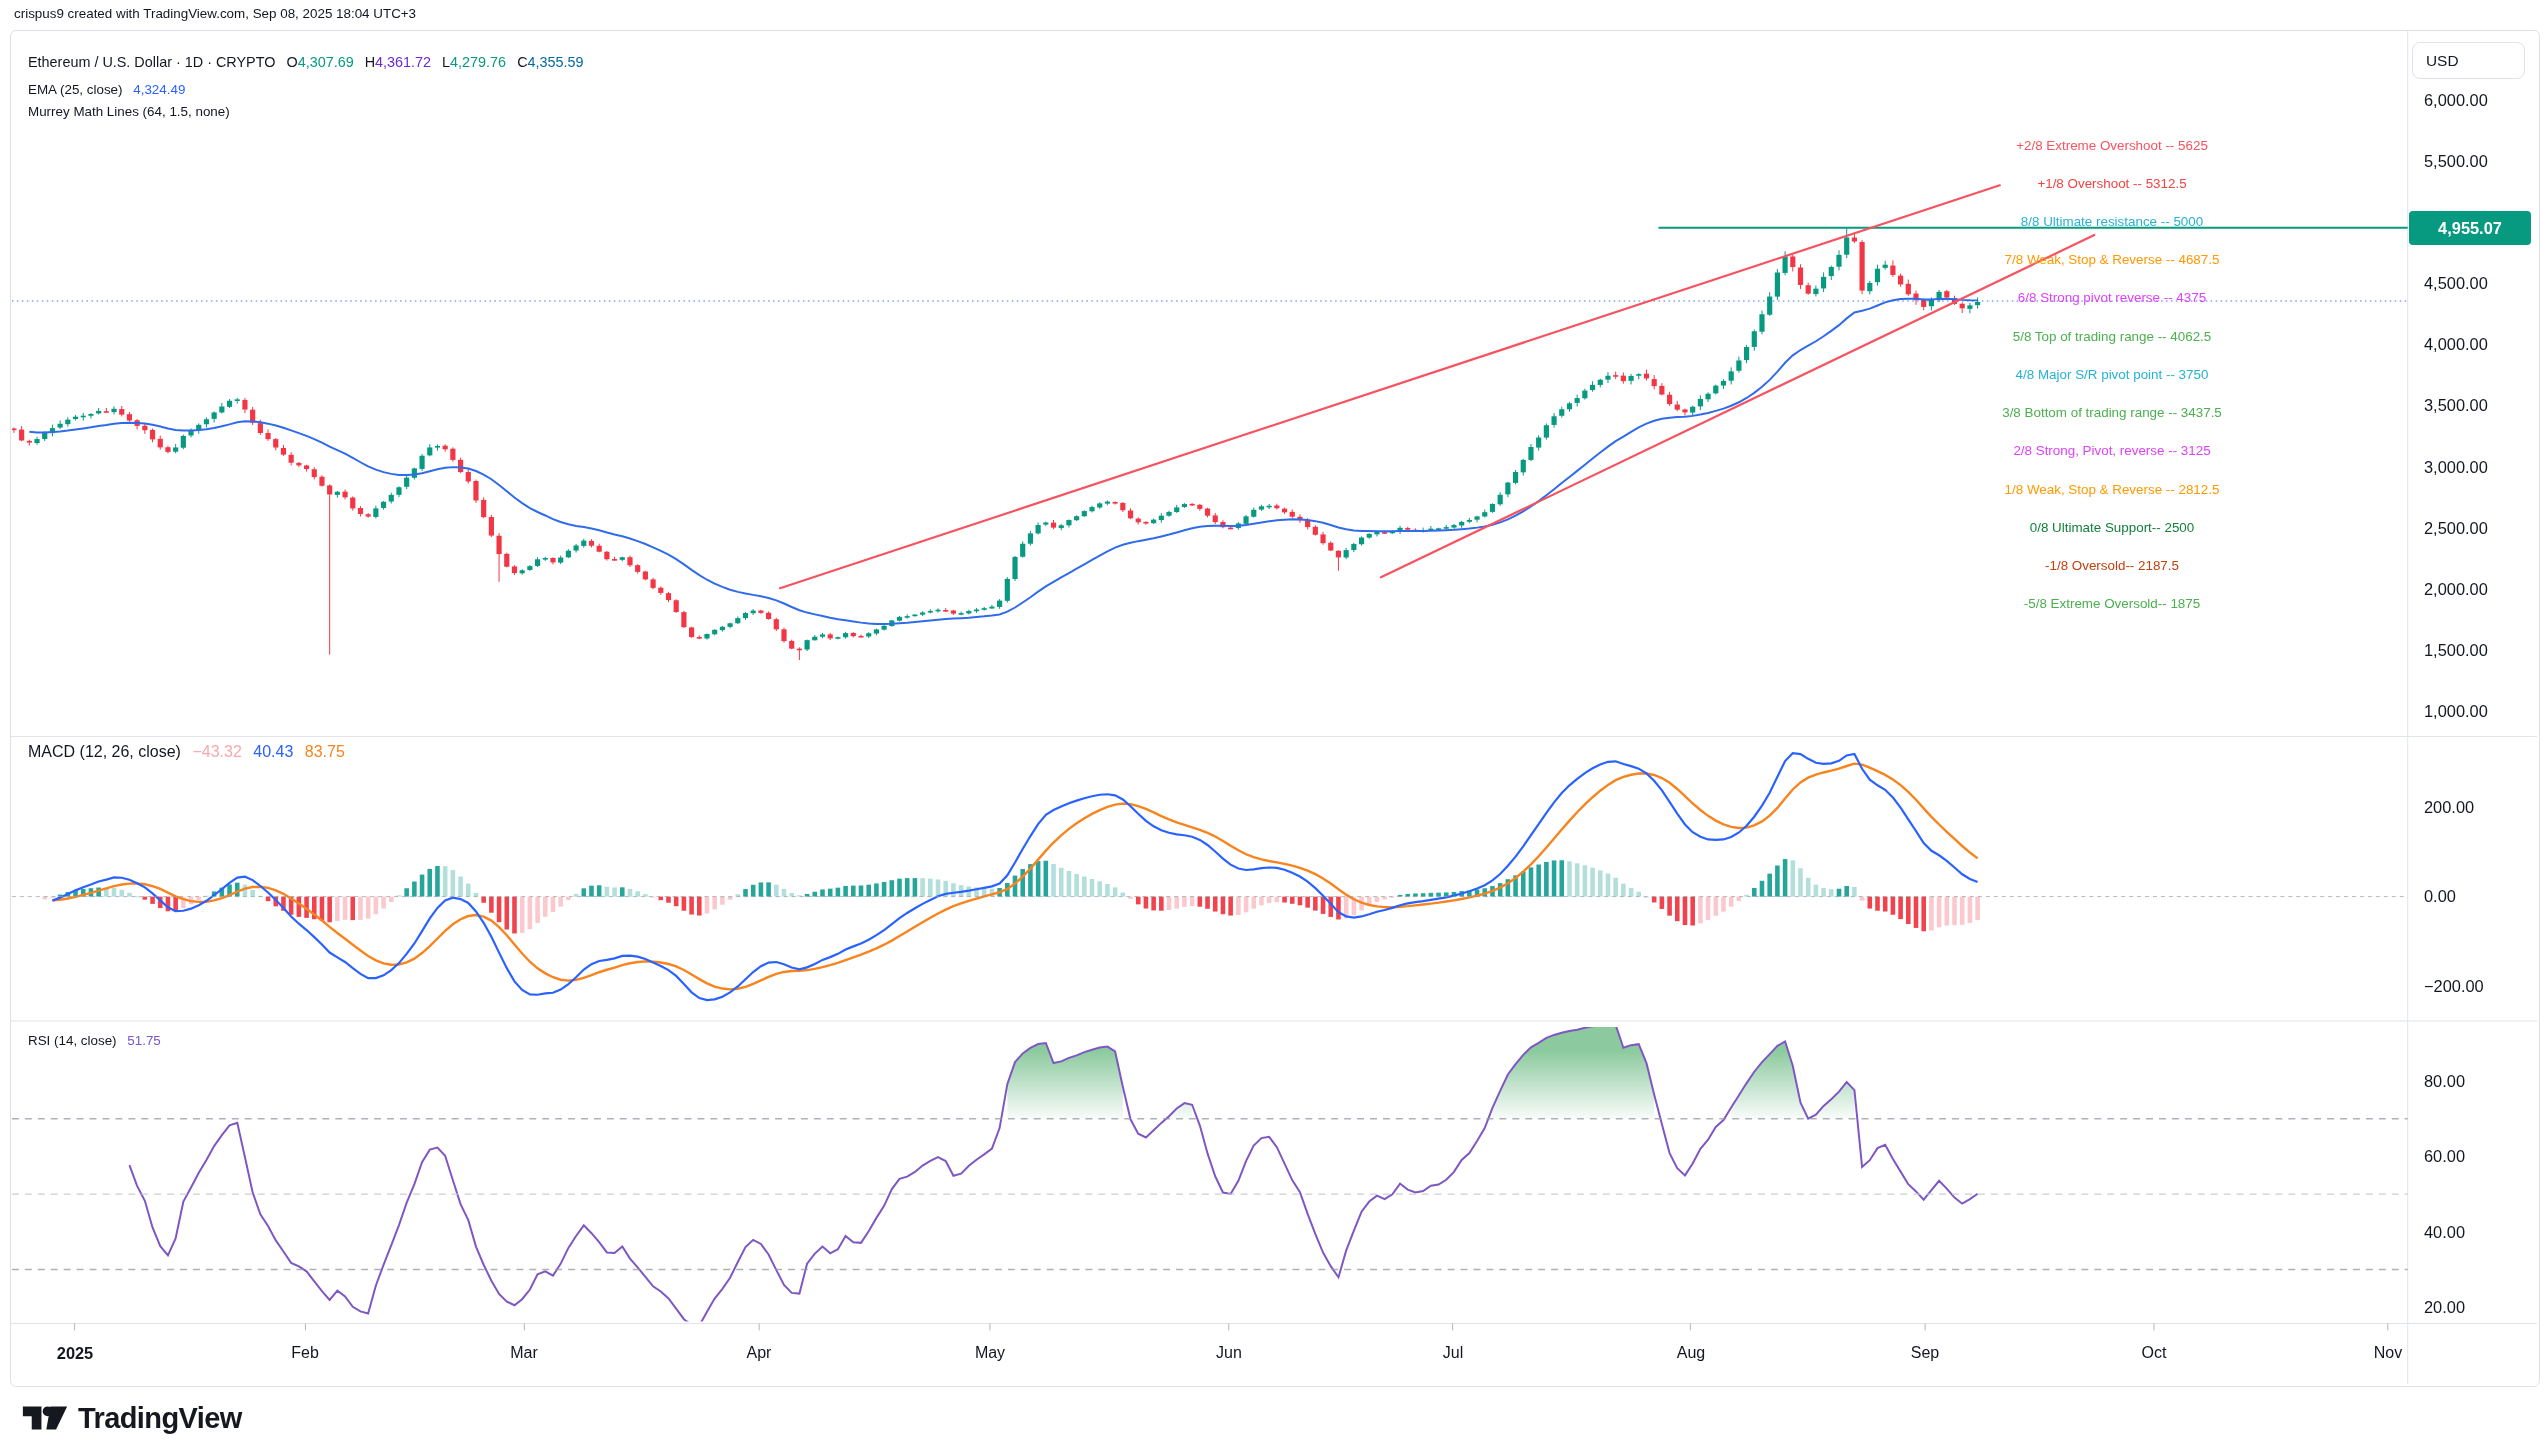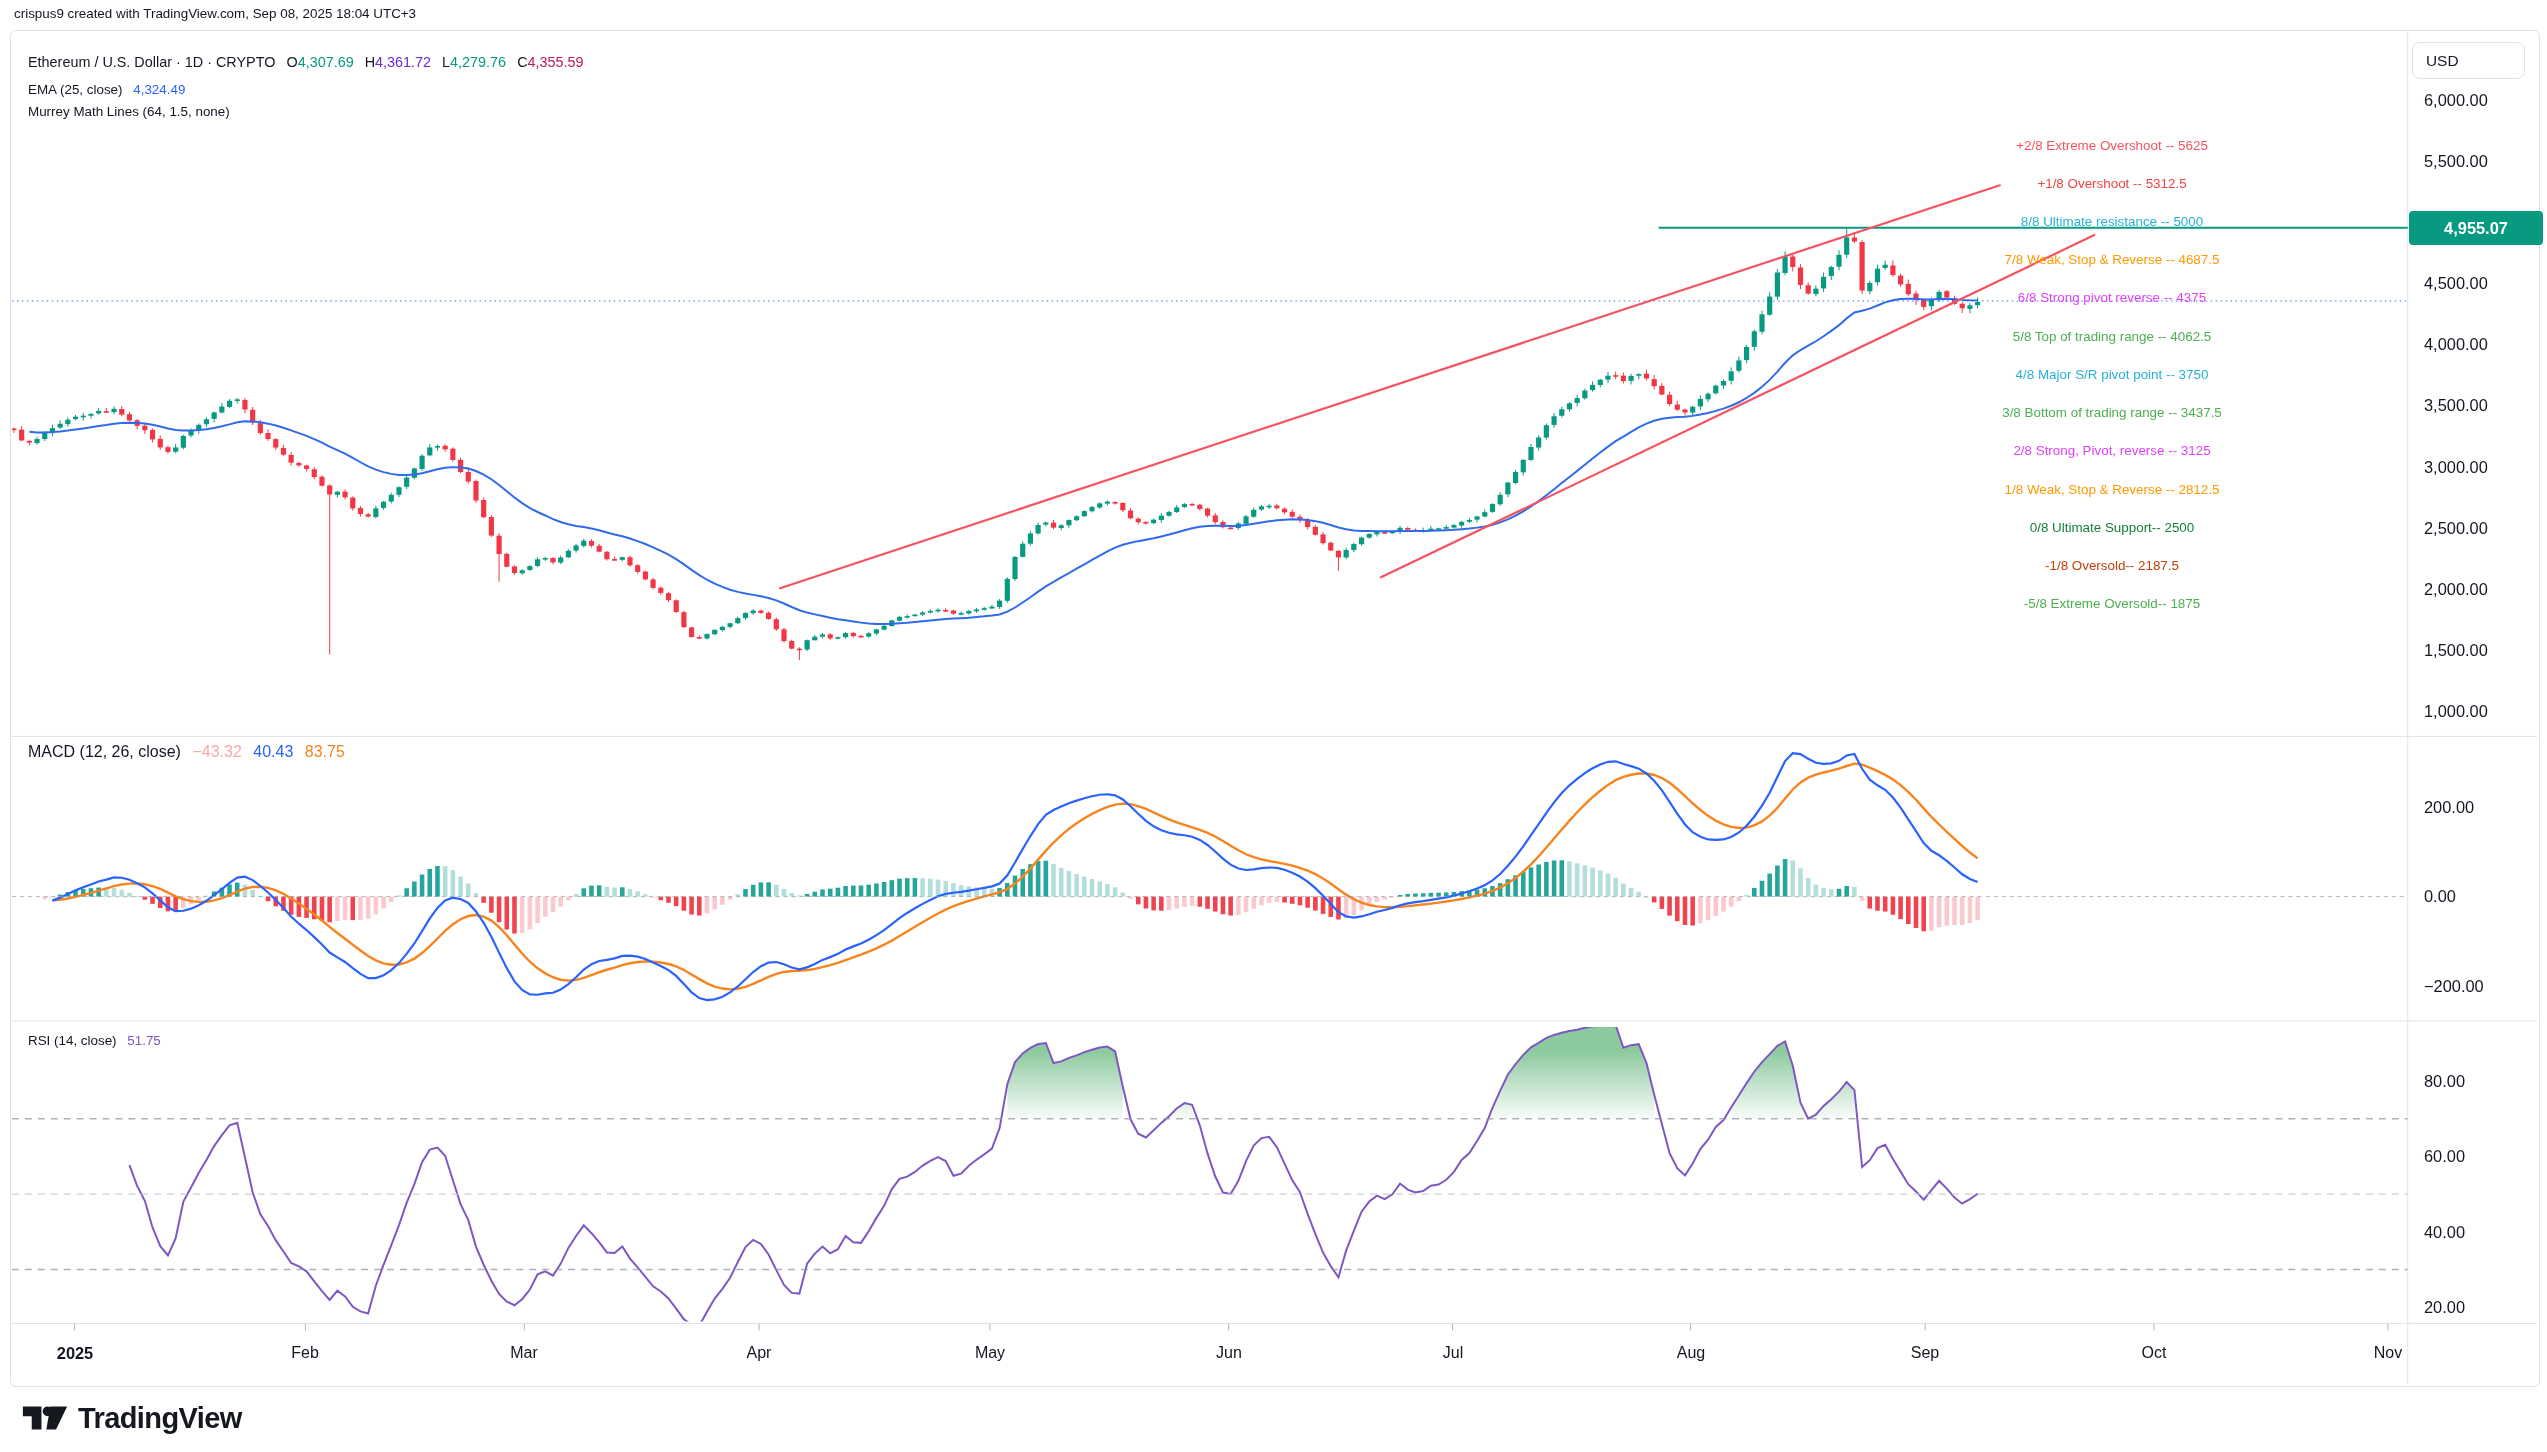--- a/index.html
+++ b/index.html
@@ -12,21 +12,21 @@
   #legend1{top:54px;font-size:14.4px;}
   #legend2{top:82px;font-size:13.4px;}
   #legend3{top:104px;font-size:13.4px;}
   #macd-row{left:28px;top:743px;font-size:16px;z-index:5;white-space:nowrap;}
   #rsi-row{left:28px;top:1033px;font-size:13.4px;z-index:5;white-space:nowrap;}
   .val{margin-left:7px;}
   .sep-dot{color:#131722;margin:0 4px;}
   #usd-pill{left:2412px;top:42px;width:113px;height:37px;border:1.5px solid #E0E3EB;border-radius:8px;box-sizing:border-box;display:flex;align-items:center;padding-left:13px;font-size:15.4px;color:#131722;background:#fff;z-index:6;}
   .scale-label{position:absolute;left:2424px;transform:translateY(-50%);font-size:16.4px;color:#131722;z-index:4;white-space:nowrap;}
   .murrey-label{position:absolute;transform:translate(-50%,-56%);font-size:13.4px;z-index:4;white-space:nowrap;}
-  #price-badge{left:2409px;top:211px;width:134px;height:34px;border-radius:4px;display:flex;align-items:center;justify-content:center;color:#fff;font-size:16.4px;font-weight:600;z-index:6;}
+  #price-badge{left:2409px;top:211px;width:122px;height:34px;border-radius:4px;display:flex;align-items:center;justify-content:center;color:#fff;font-size:16.4px;font-weight:600;z-index:6;}
   .month-label{position:absolute;transform:translate(-50%,-50%);top:1353px;font-size:16px;color:#131722;z-index:4;}
   .month-label.bold{font-weight:bold;font-size:16.4px;}
   #logo{left:22px;top:1397px;display:flex;align-items:center;z-index:5;}
   #logo-text{font-size:29px;font-weight:800;letter-spacing:-0.6px;color:#15181f;margin-left:10px;}
   .ohlc-letter{color:#131722;}
 </style>
 </head>
 <body>
 
 <div id="attribution" class="abs">crispus9 created with TradingView.com, Sep 08, 2025 18:04 UTC+3</div>
@@ -850,21 +850,21 @@
     <line x1="1935" y1="1330" x2="1935" y2="1337" stroke="#B2B5BE" stroke-width="1"></line>
     <line x1="2165" y1="1330" x2="2165" y2="1337" stroke="#B2B5BE" stroke-width="1"></line>
     <line x1="2400" y1="1330" x2="2400" y2="1337" stroke="#B2B5BE" stroke-width="1"></line>
   </svg>
 
 <div id="legend1" class="abs legend">
   <span>Ethereum / U.S. Dollar</span><span class="sep-dot">·</span><span>1D</span><span class="sep-dot">·</span><span>CRYPTO</span>
   <span class="val"><span class="ohlc-letter">O</span><span style="color:#089981">4,307.69</span></span>
   <span class="val"><span class="ohlc-letter">H</span><span style="color:#6d28d9">4,361.72</span></span>
   <span class="val"><span class="ohlc-letter">L</span><span style="color:#089981">4,279.76</span></span>
-  <span class="val"><span class="ohlc-letter">C</span><span style="color:#be185d">4,355.59</span></span>
+  <span class="val"><span class="ohlc-letter">C</span><span style="color:#0369a1">4,355.59</span></span>
 </div>
 <div id="legend2" class="abs legend">
   <span>EMA (25, close)</span>
   <span class="val" style="color:#2962FF">4,324.49</span>
 </div>
 <div id="legend3" class="abs legend">
   <span>Murrey Math Lines (64, 1.5, none)</span>
 </div>
 
 <div id="macd-row" class="abs">

